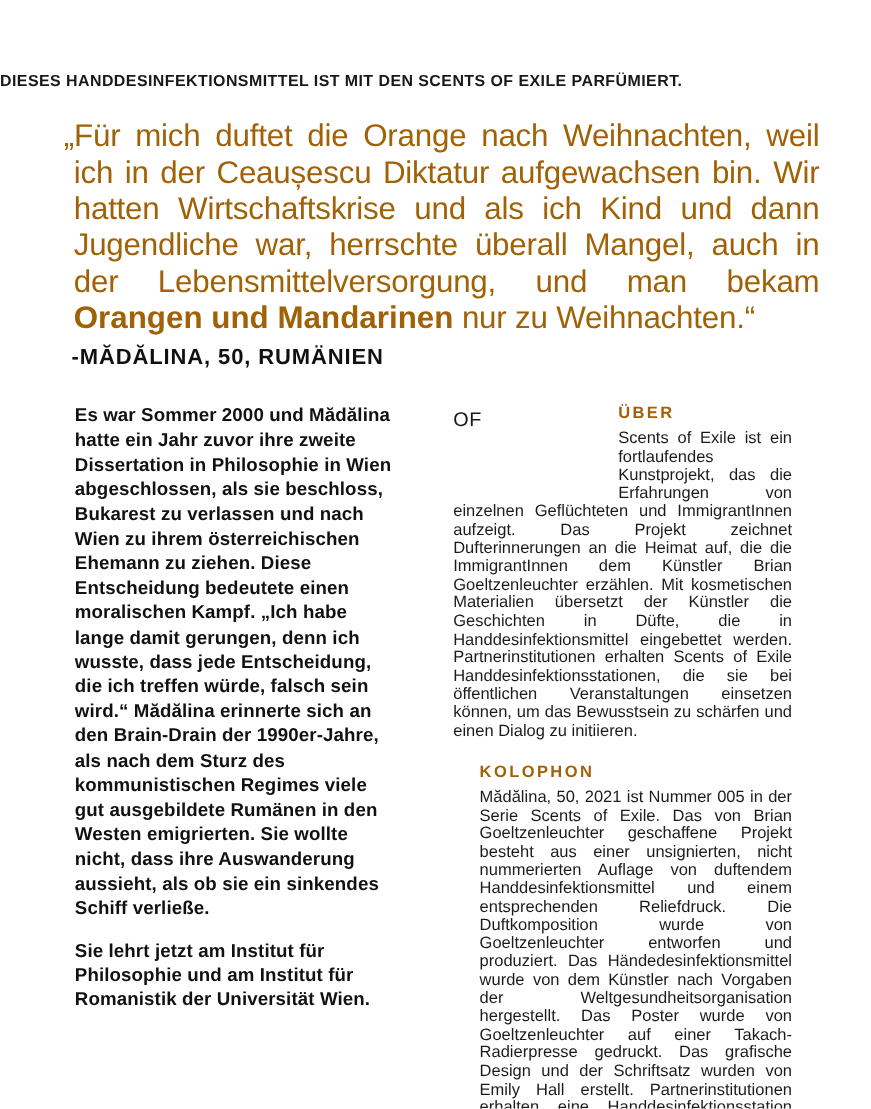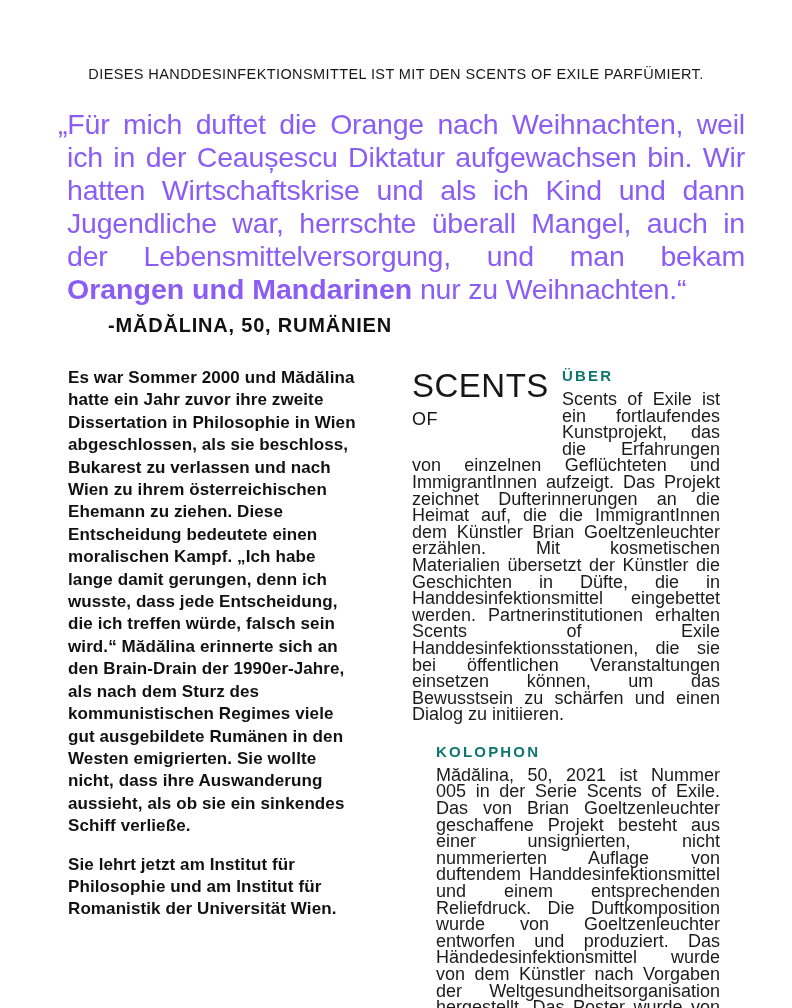--- a/index.html
+++ b/index.html
@@ -10,41 +10,40 @@
   html,body{background:#fff;}
   body{font-family:"Liberation Sans",sans-serif;color:var(--ink);}
   .page{
     position:relative;
     width:792px;height:1008px;
     background:var(--paper);
     overflow:hidden;
   }
   .scented-header{
     padding-top:66px;
-    text-align:center;
     font-size:14.5px;
-    font-weight:400;
+    font-weight:700;
     letter-spacing:0.4px;
     white-space:nowrap;
     color:var(--ink);
   }
   .quote{
     margin:26px 47px 0 58px;
     font-size:28.5px;
     line-height:33px;
     font-weight:400;
     text-align:justify;
     letter-spacing:-0.2px;
     text-indent:-9px;
     padding-left:9px;
-    color:#8b5cf6;
+    color:#a16207;
   }
   .quote b{font-weight:700;letter-spacing:0;}
   .attribution{
-    margin:8px 0 0 108px;
+    margin:8px 0 0 65px;
     font-size:20px;
     font-weight:700;
     letter-spacing:0.8px;
     color:#111;
   }
   .columns{
     display:flex;
     gap:50px;
     margin:30px 72px 0 68px;
     align-items:flex-start;
@@ -91,24 +90,24 @@
     font-size:33px;
     line-height:38px;
     letter-spacing:1px;
   }
   .section-heading{
     font-size:15px;
     font-weight:700;
     letter-spacing:2.2px;
     line-height:18px;
     margin:0 0 6px 0;
-    color:#0f766e;
+    color:#a16207;
   }
   .small-body{
-    font-size:18px;
+    font-size:15px;
     line-height:16.6px;
     text-align:justify;
     color:#1b1b1b;
   }
   .kolophon{margin-top:20px;margin-left:24px;}
   .kolophon .section-heading{margin-top:0;}
 </style>
 </head>
 <body>
 
@@ -124,21 +123,20 @@
 
     <div class="story-col">
       <p>Es war Sommer 2000 und Mădălina hatte ein Jahr zuvor ihre zweite Dissertation in Philosophie in Wien abgeschlossen, als sie beschloss, Bukarest zu verlassen und nach Wien zu ihrem österreichischen Ehemann zu ziehen. Diese Entscheidung bedeutete einen moralischen Kampf. „Ich habe lange damit gerungen, denn ich wusste, dass jede Entscheidung, die ich treffen würde, falsch sein wird.“ Mădălina erinnerte sich an den Brain-Drain der 1990er-Jahre, als nach dem Sturz des kommunistischen Regimes viele gut ausgebildete Rumänen in den Westen emigrierten. Sie wollte nicht, dass ihre Auswanderung aussieht, als ob sie ein sinkendes Schiff verließe.</p>
       <p>Sie lehrt jetzt am Institut für Philosophie und am Institut für Romanistik der Universität Wien.</p>
     </div>
 
     <div class="info-col">
 
       <div class="about">
         <div class="brand-logo">
-          <span class="brand-line1">SCENTS</span>
           <span class="brand-line2">
             <span class="brand-of">OF</span>
           </span>
         </div>
         <h3 class="section-heading">ÜBER</h3>
         <p class="small-body">Scents of Exile ist ein fortlaufendes Kunstprojekt, das die Erfahrungen von einzelnen Geflüchteten und ImmigrantInnen aufzeigt. Das Projekt zeichnet Dufterinnerungen an die Heimat auf, die die ImmigrantInnen dem Künstler Brian Goeltzenleuchter erzählen. Mit kosmetischen Materialien übersetzt der Künstler die Geschichten in Düfte, die in Handdesinfektionsmittel eingebettet werden. Partnerinstitutionen erhalten Scents of Exile Handdesinfektionsstationen, die sie bei öffentlichen Veranstaltungen einsetzen können, um das Bewusstsein zu schärfen und einen Dialog zu initiieren.</p>
       </div>
 
       <div class="kolophon">
         <h3 class="section-heading">KOLOPHON</h3>

